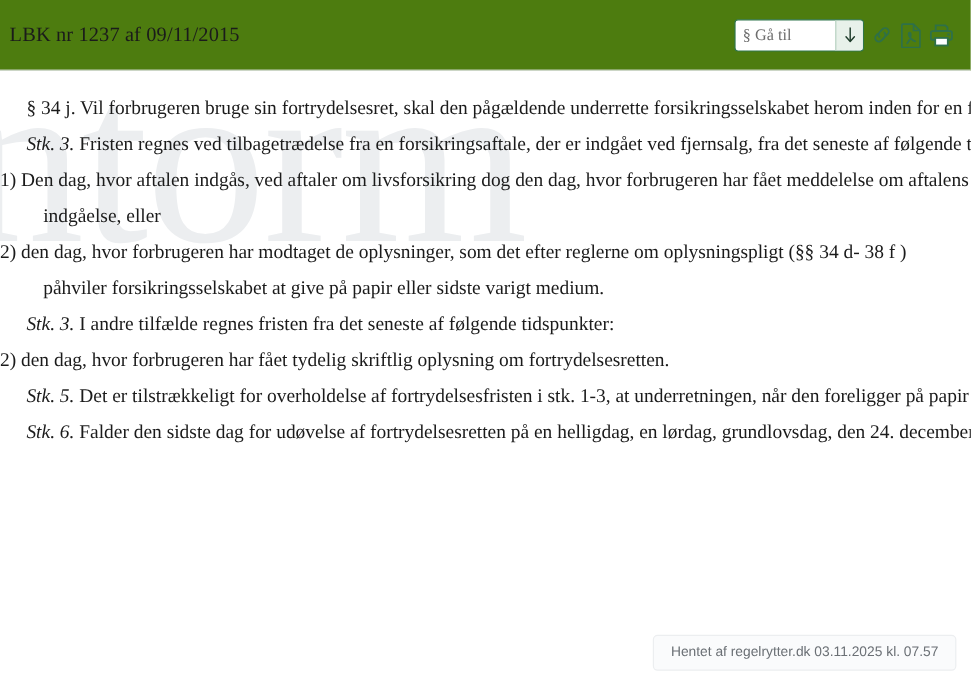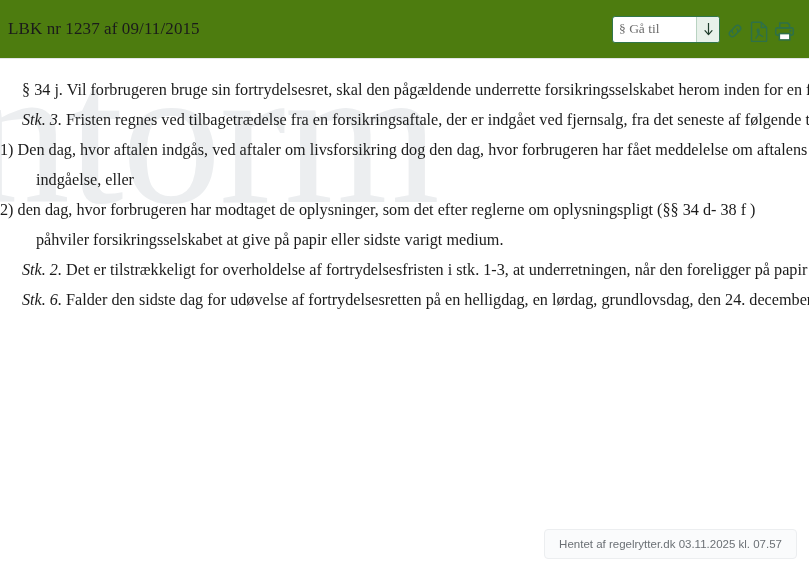--- a/index.html
+++ b/index.html
@@ -51,21 +51,21 @@
   #doc-title {
     font-family: "Liberation Serif", "DejaVu Serif", serif;
     font-size: 17px;
     color: #1b1b1b;
     letter-spacing: .1px;
     white-space: nowrap;
   }
 
   #toolbar {
     display: flex;
-    align-items: flex-end;
+    align-items: center;
     gap: 4px;
   }
 
   
   #goto-combo {
     display: flex;
     align-items: stretch;
     border: 1px solid #31764c;
     border-radius: 3px;
     background: #ffffff;
@@ -196,17 +196,19 @@
     </div>
 
   </div>
 </div>
 
 <div id="doc-body">
     <div class="para"><span class="run">§ 34 j.</span><span class="run"> Vil forbrugeren bruge sin fortrydelsesret, skal den pågældende underrette forsikringsselskabet herom inden for en frist på 14 dage, ved aftaler om livsforsikring og individuel pensionsordning dog inden for en frist på 30 dage.</span></div>
     <div class="para"><span class="run ital">Stk. 3.</span><span class="run"> Fristen regnes ved tilbagetrædelse fra en forsikringsaftale, der er indgået ved fjernsalg, fra det seneste af følgende tidspunkter:</span></div>
     <div class="para listitem"><span class="run">1)</span><span class="run"> Den dag, hvor aftalen indgås, ved aftaler om livsforsikring dog den dag, hvor forbrugeren har fået meddelelse om aftalens</span><span class="cont">indgåelse, eller</span></div>
     <div class="para listitem"><span class="run">2)</span><span class="run"> den dag, hvor forbrugeren har modtaget de oplysninger, som det efter reglerne om oplysningspligt (§§ 34 d- 38 f )</span><span class="cont">påhviler forsikringsselskabet at give på papir eller sidste varigt medium.</span></div>
-    <div class="para"><span class="run ital">Stk. 2.</span><span class="run"> Det er tilstrækkeligt for overholdelse af fortrydelsesfristen i stk. 1-3, at underretningen, når den foreligger på papir eller et andet varigt medium, som modtageren har adgang til, er afsendt inden fristens udløb.</span></div>
+    <div class="para"><span class="run ital">Stk. 3.</span><span class="run"> I andre tilfælde regnes fristen fra det seneste af følgende tidspunkter:</span></div>
+    <div class="para listitem"><span class="run">2)</span><span class="run"> den dag, hvor forbrugeren har fået tydelig skriftlig oplysning om fortrydelsesretten.</span></div>
+    <div class="para"><span class="run ital">Stk. 5.</span><span class="run"> Det er tilstrækkeligt for overholdelse af fortrydelsesfristen i stk. 1-3, at underretningen, når den foreligger på papir eller et andet varigt medium, som modtageren har adgang til, er afsendt inden fristens udløb.</span></div>
     <div class="para"><span class="run ital">Stk. 6.</span><span class="run"> Falder den sidste dag for udøvelse af fortrydelsesretten på en helligdag, en lørdag, grundlovsdag, den 24. december eller den 31. december, udløber fristen den følgende hverdag.</span></div>
   </div>
 
 <div id="footer-badge">Hentet af regelrytter.dk 03.11.2025 kl. 07.57</div>
 
 </body></html>

